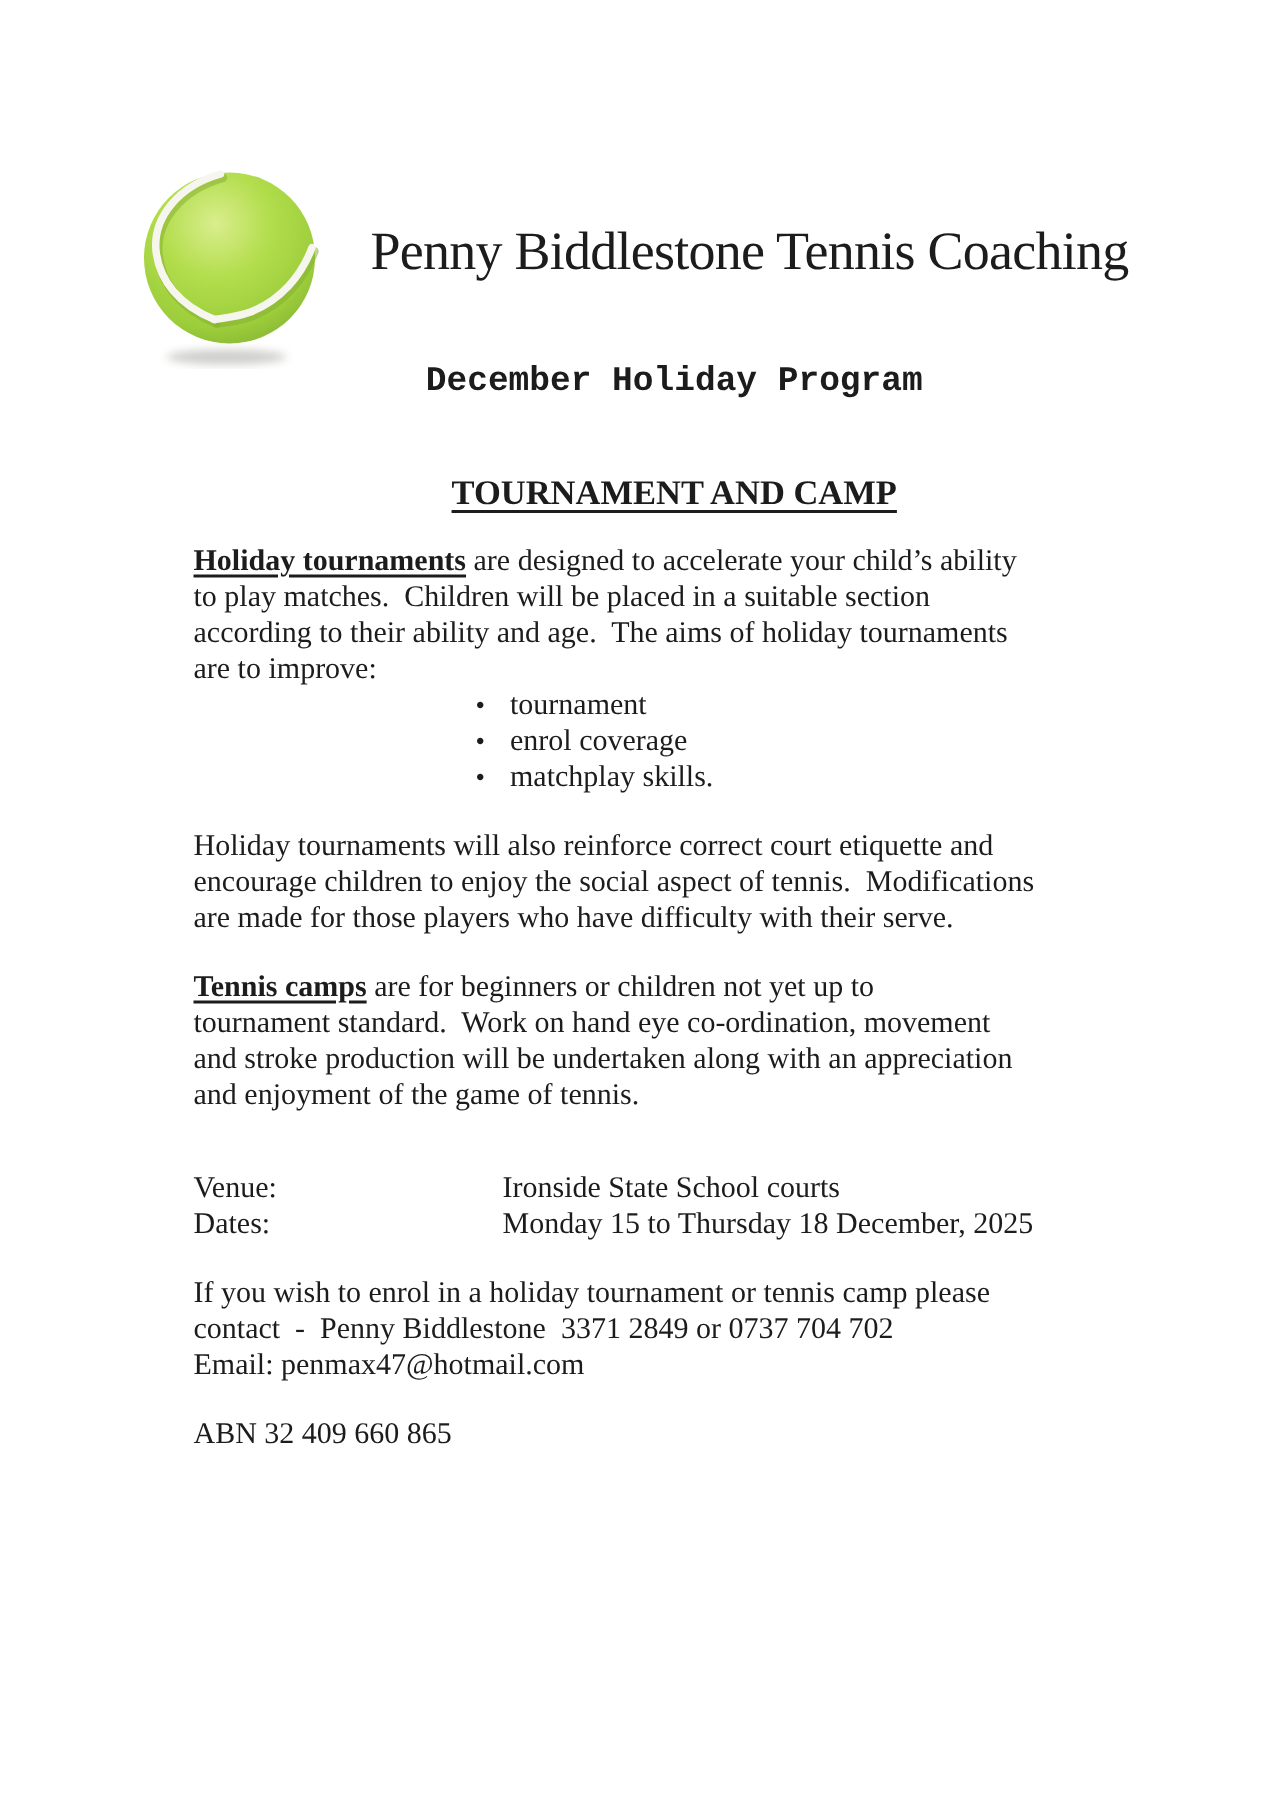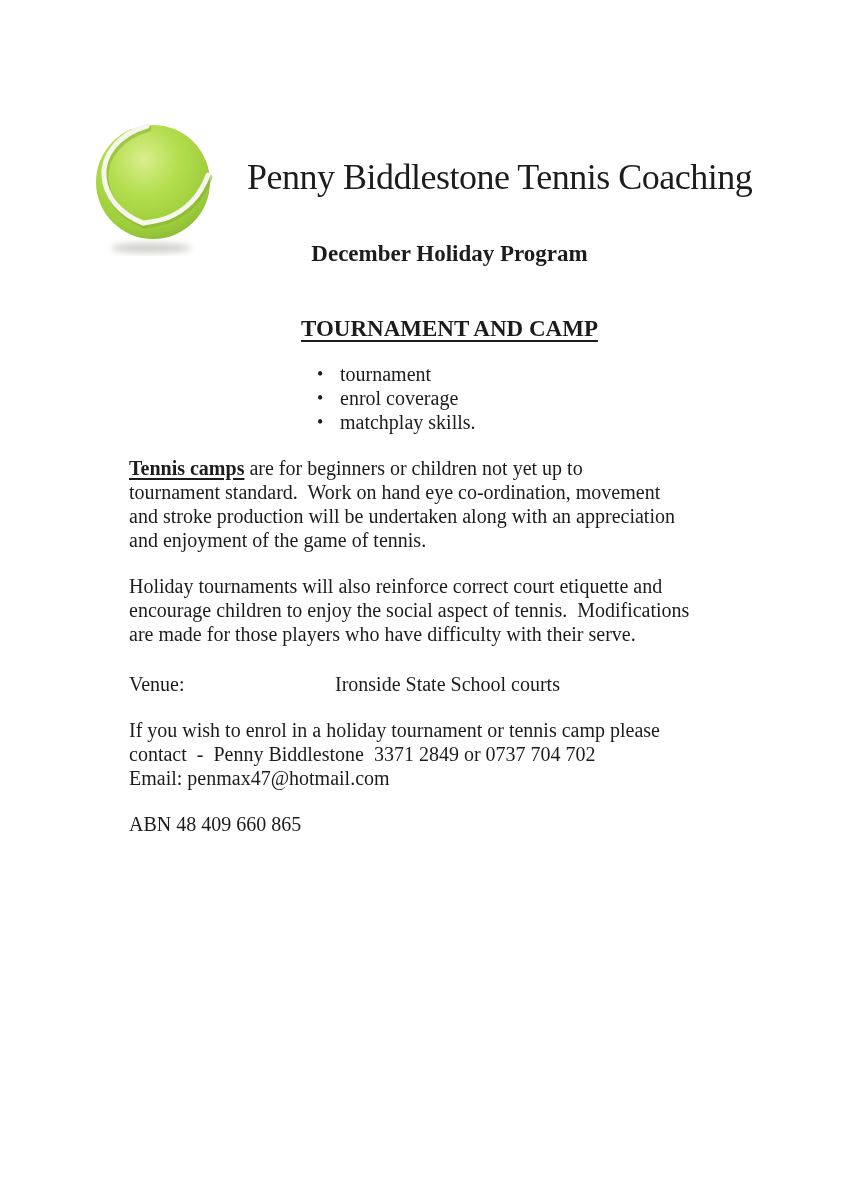--- a/index.html
+++ b/index.html
@@ -10,21 +10,21 @@
     height: 1200px;
     background: #ffffff;
     font-family: "Liberation Serif", "DejaVu Serif", serif;
     color: #1c1c1c;
     overflow: hidden;
   }
 
   
   .header {
     position: absolute;
-    top: 122px;
+    top: 112px;
     left: 93px;
     display: flex;
     align-items: center;
   }
   .ball-wrap { width: 120px; height: 134px; flex: 0 0 auto; }
   .title {
     font-size: 36px;
     font-weight: 400;
     letter-spacing: -0.5px;
     margin-left: 34px;
@@ -35,21 +35,21 @@
 
   
   .h-program, .h-event {
     position: absolute;
     left: 50px;
     width: 799px;
     text-align: center;
     font-size: 23px;
     font-weight: 700;
   }
-  .h-program { top: 241px; }
+  .h-program { top: 241px; font-family: Liberation Mono, monospace; }
   .h-event {
     top: 316px;
     text-decoration: underline;
     text-decoration-thickness: 2px;
     text-underline-offset: 4px;
   }
 
   
   .content {
     position: absolute;
@@ -67,21 +67,21 @@
     text-decoration-thickness: 2px;
     text-underline-offset: 3px;
   }
 
   
   .bullets { list-style: none; }
   .bullet-item { display: flex; margin-left: 188px; line-height: 24px; }
   .dot { width: 23px; flex: 0 0 auto; font-size: 18px; }
 
   
-  .details { margin-top: 26px; font-family: Liberation Serif, serif; }
+  .details { margin-top: 38px; font-family: Liberation Serif, serif; }
   .detail-row { display: flex; line-height: 24px; }
   .detail-label { width: 206px; flex: 0 0 auto; }
   .detail-value { white-space: pre-wrap; text-align: center; }
 </style>
 </head>
 <body>
 
 <div class="page">
 
   <div class="header">
@@ -107,53 +107,61 @@
       </svg>
     </div>
     <h1 class="title">Penny Biddlestone Tennis Coaching</h1>
   </div>
 
   <h2 class="h-program">December Holiday Program</h2>
   <h3 class="h-event">TOURNAMENT AND CAMP</h3>
 
   <main class="content">
 
+    <p class="para first"><span class="lead">Holiday tournaments</span><span> are designed to accelerate your child’s ability
+to play matches.  Children will be placed in a suitable section
+according to their ability and age.  The aims of holiday tournaments
+are to improve:</span></p>
 
     <ul class="bullets">
       <li class="bullet-item">
         <span class="dot">•</span>
         <span>tournament</span>
       </li>
       <li class="bullet-item">
         <span class="dot">•</span>
         <span>enrol coverage</span>
       </li>
       <li class="bullet-item">
         <span class="dot">•</span>
         <span>matchplay skills.</span>
       </li>
     </ul>
 
+    <p class="para">Holiday tournaments will also reinforce correct court etiquette and
+encourage children to enjoy the social aspect of tennis.  Modifications
+are made for those players who have difficulty with their serve.</p>
+
     <p class="para"><span class="lead">Tennis camps</span><span> are for beginners or children not yet up to
 tournament standard.  Work on hand eye co-ordination, movement
 and stroke production will be undertaken along with an appreciation
 and enjoyment of the game of tennis.</span></p>
 
-    <p class="para">Holiday tournaments will also reinforce correct court etiquette and
-encourage children to enjoy the social aspect of tennis.  Modifications
-are made for those players who have difficulty with their serve.</p>
-
     <div class="details">
       <div class="detail-row">
         <span class="detail-label">Venue:</span>
         <span class="detail-value">Ironside State School courts</span>
+      </div>
+      <div class="detail-row">
+        <span class="detail-label">Dates:</span>
+        <span class="detail-value">Monday 15 to Thursday 18 December, 2025</span>
       </div>
     </div>
 
 
     <p class="para">If you wish to enrol in a holiday tournament or tennis camp please
 contact  -  Penny Biddlestone  3371 2849 or 0737 704 702
 Email: penmax47@hotmail.com</p>
 
-    <p class="para">ABN 48 409 660 865</p>
+    <p class="para">ABN 32 409 660 865</p>
 
   </main>
 </div>
 
 </body></html>

